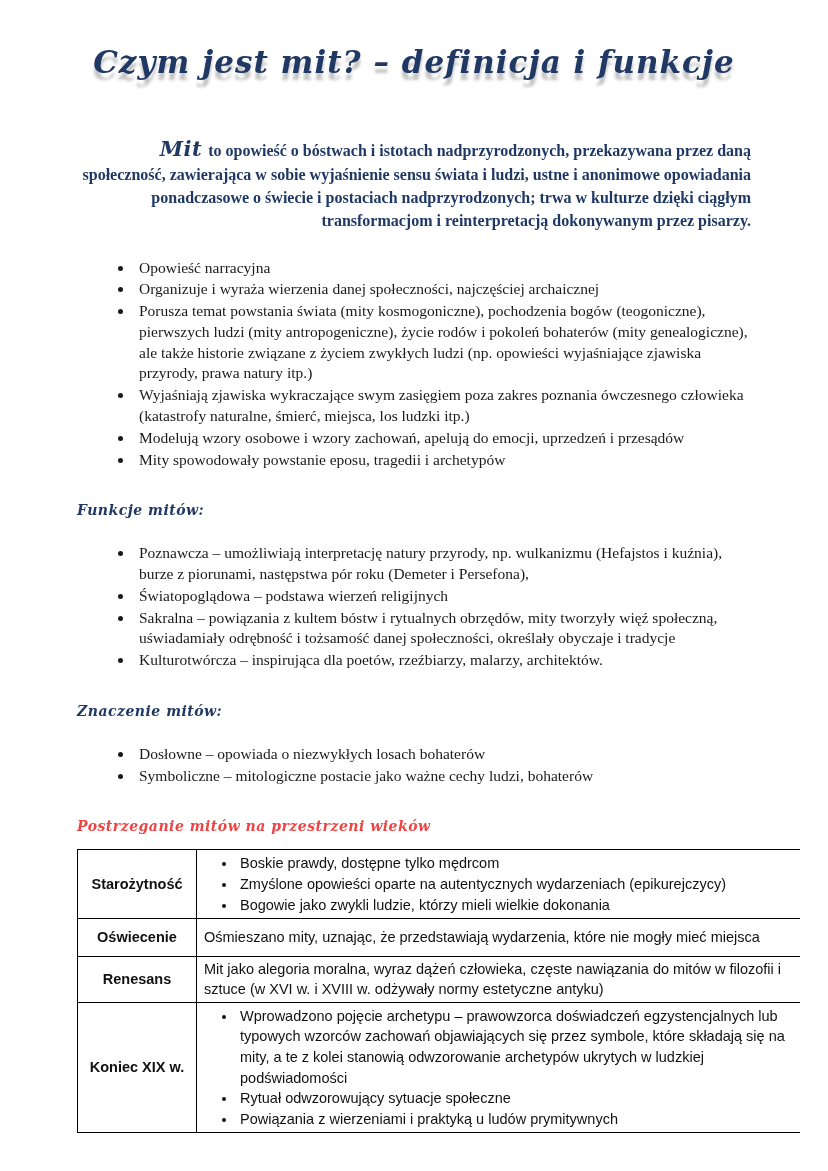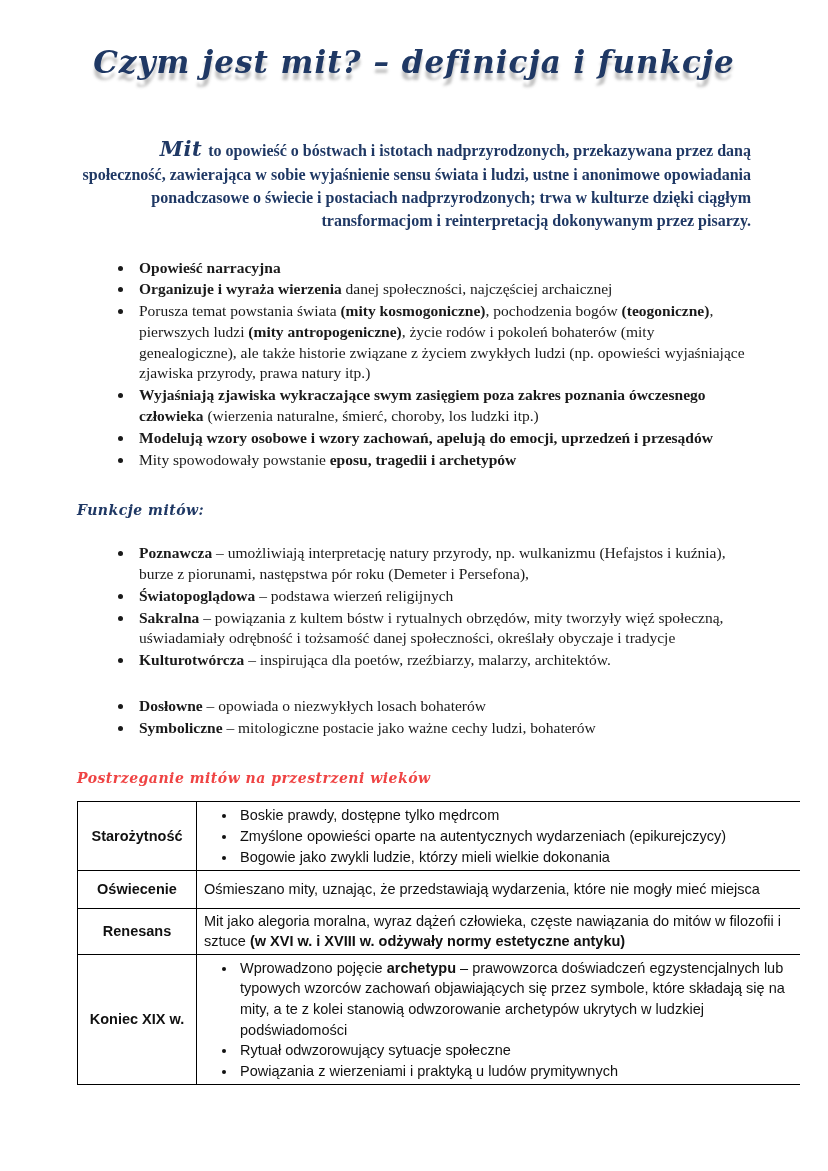--- a/index.html
+++ b/index.html
@@ -91,50 +91,51 @@
   td.content-cell {
     padding: 2px 7px;
   }
   td.content-cell ul {
     margin: 1px 0;
     padding-left: 33px;
   }
   td.content-cell ul li {
     padding-left: 3px;
   }
-  strong { font-weight: bold; }
+  strong { font-weight: normal; }
 </style>
 </head>
 <body>
 
 <div class="page">
 
   <h1 class="doc-title">Czym jest mit? – definicja i funkcje</h1>
 
   <p class="intro">
     <span class="lead">Mit</span><span> to opowieść o bóstwach i istotach nadprzyrodzonych, przekazywana przez daną społeczność, zawierająca w sobie wyjaśnienie sensu świata i ludzi, ustne i anonimowe opowiadania ponadczasowe o świecie i postaciach nadprzyrodzonych; trwa w kulturze dzięki ciągłym transformacjom i reinterpretacją dokonywanym przez pisarzy.</span>
   </p>
 
   <ul class="doc-list main-list">
       <li><strong>Opowieść narracyjna</strong></li>
       <li><strong>Organizuje i wyraża wierzenia</strong><span> danej społeczności, najczęściej archaicznej</span></li>
       <li><span>Porusza temat powstania świata </span><strong>(mity kosmogoniczne)</strong><span>, pochodzenia bogów </span><strong>(teogoniczne)</strong><span>, pierwszych ludzi </span><strong>(mity antropogeniczne)</strong><span>, życie rodów i pokoleń bohaterów (mity genealogiczne), ale także historie związane z życiem zwykłych ludzi (np. opowieści wyjaśniające zjawiska przyrody, prawa natury itp.)</span></li>
-      <li><strong>Wyjaśniają zjawiska wykraczające swym zasięgiem poza zakres poznania ówczesnego człowieka</strong><span> (wierzenia naturalne, śmierć, choroby, los ludzki itp.)</span></li>
+      <li><strong>Wyjaśniają zjawiska wykraczające swym zasięgiem poza zakres poznania ówczesnego człowieka</strong><span> (katastrofy naturalne, śmierć, miejsca, los ludzki itp.)</span></li>
       <li><strong>Modelują wzory osobowe i wzory zachowań, apelują do emocji, uprzedzeń i przesądów</strong></li>
       <li><span>Mity spowodowały powstanie </span><strong>eposu, tragedii i archetypów</strong></li>
     </ul>
 
   <h2 class="script-heading">Funkcje mitów:</h2>
   <ul class="doc-list funkcje-list">
       <li><strong>Poznawcza</strong><span> – umożliwiają interpretację natury przyrody, np. wulkanizmu (Hefajstos i kuźnia), burze z piorunami, następstwa pór roku (Demeter i Persefona),</span></li>
       <li><strong>Światopoglądowa</strong><span> – podstawa wierzeń religijnych</span></li>
       <li><strong>Sakralna</strong><span> – powiązania z kultem bóstw i rytualnych obrzędów, mity tworzyły więź społeczną, uświadamiały odrębność i tożsamość danej społeczności, określały obyczaje i tradycje</span></li>
       <li><strong>Kulturotwórcza</strong><span> – inspirująca dla poetów, rzeźbiarzy, malarzy, architektów.</span></li>
     </ul>
 
+  <h2 class="script-heading">Znaczenie mitów:</h2>
   <ul class="doc-list znaczenie-list">
       <li><strong>Dosłowne</strong><span> – opowiada o niezwykłych losach bohaterów</span></li>
       <li><strong>Symboliczne</strong><span> – mitologiczne postacie jako ważne cechy ludzi, bohaterów</span></li>
     </ul>
 
   <h2 class="script-heading lighter postrzeganie-heading">Postrzeganie mitów na przestrzeni wieków</h2>
 
   <table class="eras-table">
     <tbody>
         <tr>

